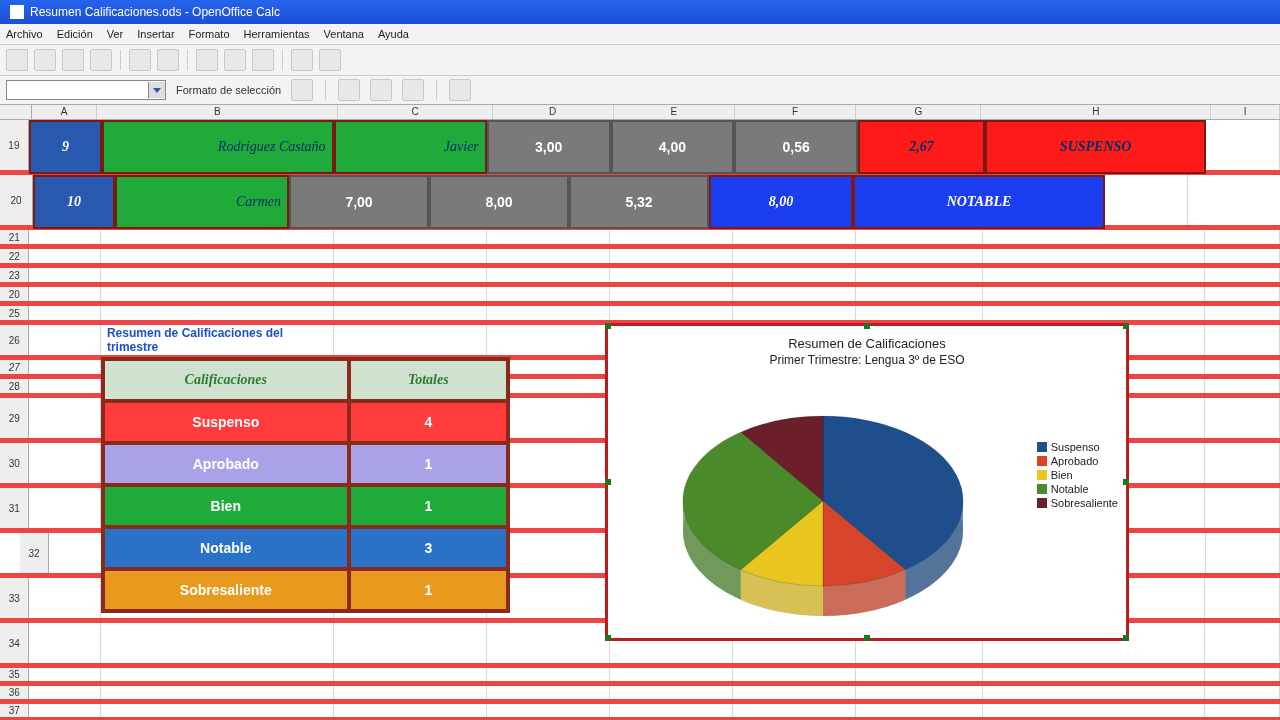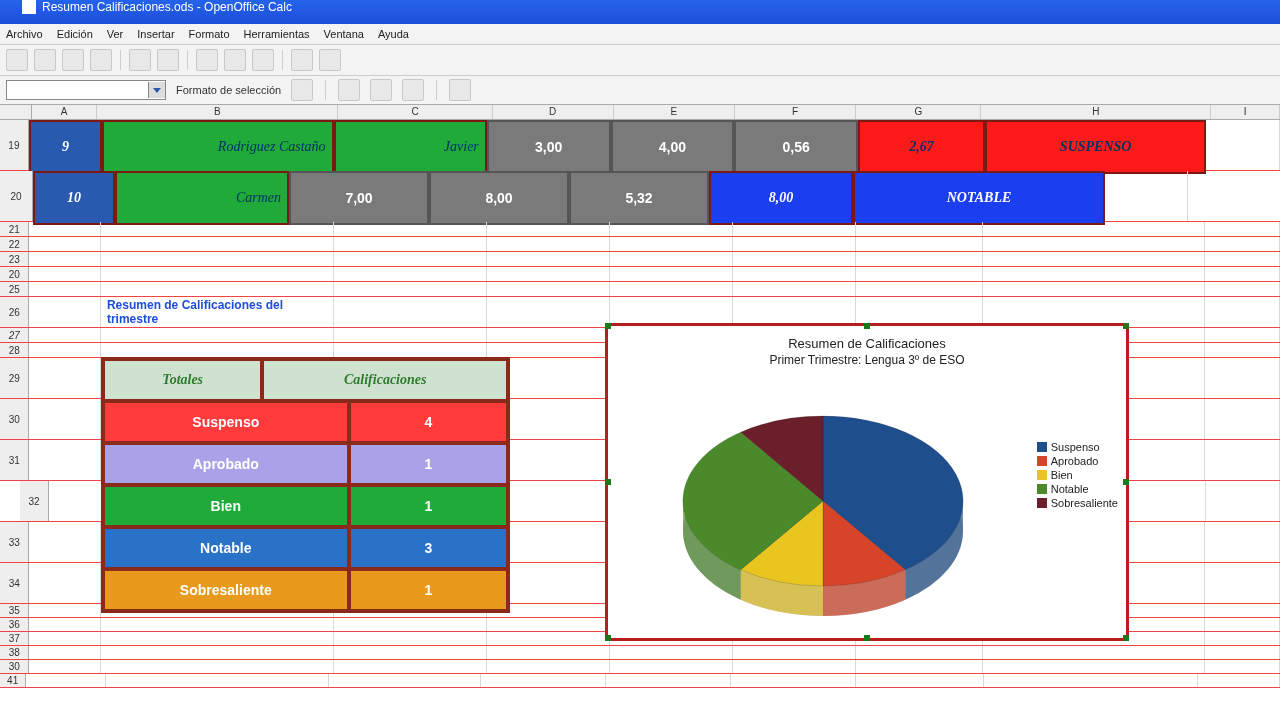--- a/index.html
+++ b/index.html
@@ -1,33 +1,33 @@
 <!DOCTYPE html>
 <html><head>
 <meta charset="utf-8">
 <style>
 html,body{margin:0;padding:0;font-family:"Segoe UI",Tahoma,Arial,sans-serif;font-size:11px;background:#fff;overflow:hidden;width:1280px;height:720px}
-.titlebar{background:linear-gradient(#2563eb,#1d4ed8);color:#fff;height:24px;display:flex;align-items:flex-start;padding:0 22px;font-size:12px;gap:6px}
+.titlebar{background:linear-gradient(#2563eb,#1d4ed8);color:#fff;height:24px;display:flex;align-items:center;padding:0 10px;font-size:12px;gap:6px}
 .titlebar .icon{width:14px;height:14px;background:#fff;display:inline-block}
 .menubar{background:#f3f3f3;border-bottom:1px solid #ccc;height:20px;display:flex;align-items:center;padding:0 6px;gap:14px;font-size:11px;color:#222}
 .menubar span{cursor:default}
 .toolbar{background:#f3f3f3;border-bottom:1px solid #ccc;height:30px;display:flex;align-items:center;padding:0 6px;gap:6px}
 .tbtn{width:20px;height:20px;background:#e8e8e8;border:1px solid #c8c8c8;border-radius:2px;display:inline-block}
 .tsep{width:1px;height:20px;background:#ccc;margin:0 2px}
 .fmtbar{background:#f3f3f3;border-bottom:1px solid #aaa;height:28px;display:flex;align-items:center;padding:0 6px;gap:10px}
 .combo{width:158px;height:18px;border:1px solid #888;background:#fff;display:flex;align-items:center;justify-content:flex-end}
 .combo .arr{width:16px;height:16px;background:#ddd;border-left:1px solid #888;display:flex;align-items:center;justify-content:center}
 .arr::after{content:"";border-left:4px solid transparent;border-right:4px solid transparent;border-top:5px solid #2a5ab0}
 .fmtlabel{font-size:11px;color:#333}
 .sheetwrap{position:relative;height:645px;overflow:hidden;background:#fff}
 .colheads{display:flex;height:14px;background:#eee;border-bottom:1px solid #aaa;font-size:10px;color:#333}
 .rowheadcol{width:32px;border-right:1px solid #aaa;background:#eee}
 .colhead{border-right:1px solid #ccc;text-align:center;line-height:14px;background:#eee}
 .grid{position:relative}
-.row{display:flex;border-bottom:1px solid #ef4444}
+.row{display:flex;border-bottom:5px solid #ef4444}
 .rowhead{width:32px;background:#eee;border-right:1px solid #aaa;text-align:center;font-size:10px;color:#333;display:flex;align-items:center;justify-content:center}
 .cell{border-right:1px solid #d8d8d8;display:flex;align-items:center;padding:0 6px;overflow:hidden}
 
 .cA{width:66px}.cB{width:248px}.cC{width:158px}.cD{width:124px}.cE{width:124px}.cF{width:124px}.cG{width:128px}.cH{width:236px}.cI{width:70px}
 .blueCell{background:#2a5ab0;color:#fff;font-weight:bold;justify-content:center;font-style:italic;font-family:"Times New Roman",serif;font-size:14px;border:2px solid #7a1a12}
 .greenCell{background:#1faa3a;color:#003366;font-style:italic;font-family:"Times New Roman",serif;font-size:14px;justify-content:flex-end;border:2px solid #7a1a12}
 .greyCell{background:#7a7a7a;color:#fff;font-weight:bold;justify-content:center;font-size:14px;border:2px solid #555}
 .redCell{background:#ff1a1a;color:#003366;font-style:italic;font-weight:bold;justify-content:center;font-family:"Times New Roman",serif;font-size:14px;border:2px solid #7a1a12}
 .blueCell2{background:#1a3ef0;color:#fff;font-style:italic;font-weight:bold;justify-content:center;font-family:"Times New Roman",serif;font-size:14px;border:2px solid #7a1a12}
 .resumenTitle{color:#1d4ed8;font-weight:bold;font-size:12px}
@@ -379,22 +379,22 @@
         <div class="cell cE" style="height: 13px;"></div>
         <div class="cell cF" style="height: 13px;"></div>
         <div class="cell cG" style="height: 13px;"></div>
         <div class="cell cH" style="height: 13px;"></div>
         <div class="cell cI" style="height: 13px;"></div>
       </div>
     </div>
 
   <div class="sumwrap">
     <div class="sumrow">
+      <div class="sumcell scL hdr">Calificaciones</div>
       <div class="sumcell scR hdr">Totales</div>
-      <div class="sumcell scL hdr">Calificaciones</div>
     </div>
     <div id="sumrows">
         <div class="sumrow">
           <div class="sumcell scL rSus">Suspenso</div>
           <div class="sumcell scR rSus">4</div>
         </div>
         <div class="sumrow">
           <div class="sumcell scL rApr">Aprobado</div>
           <div class="sumcell scR rApr">1</div>
         </div>

